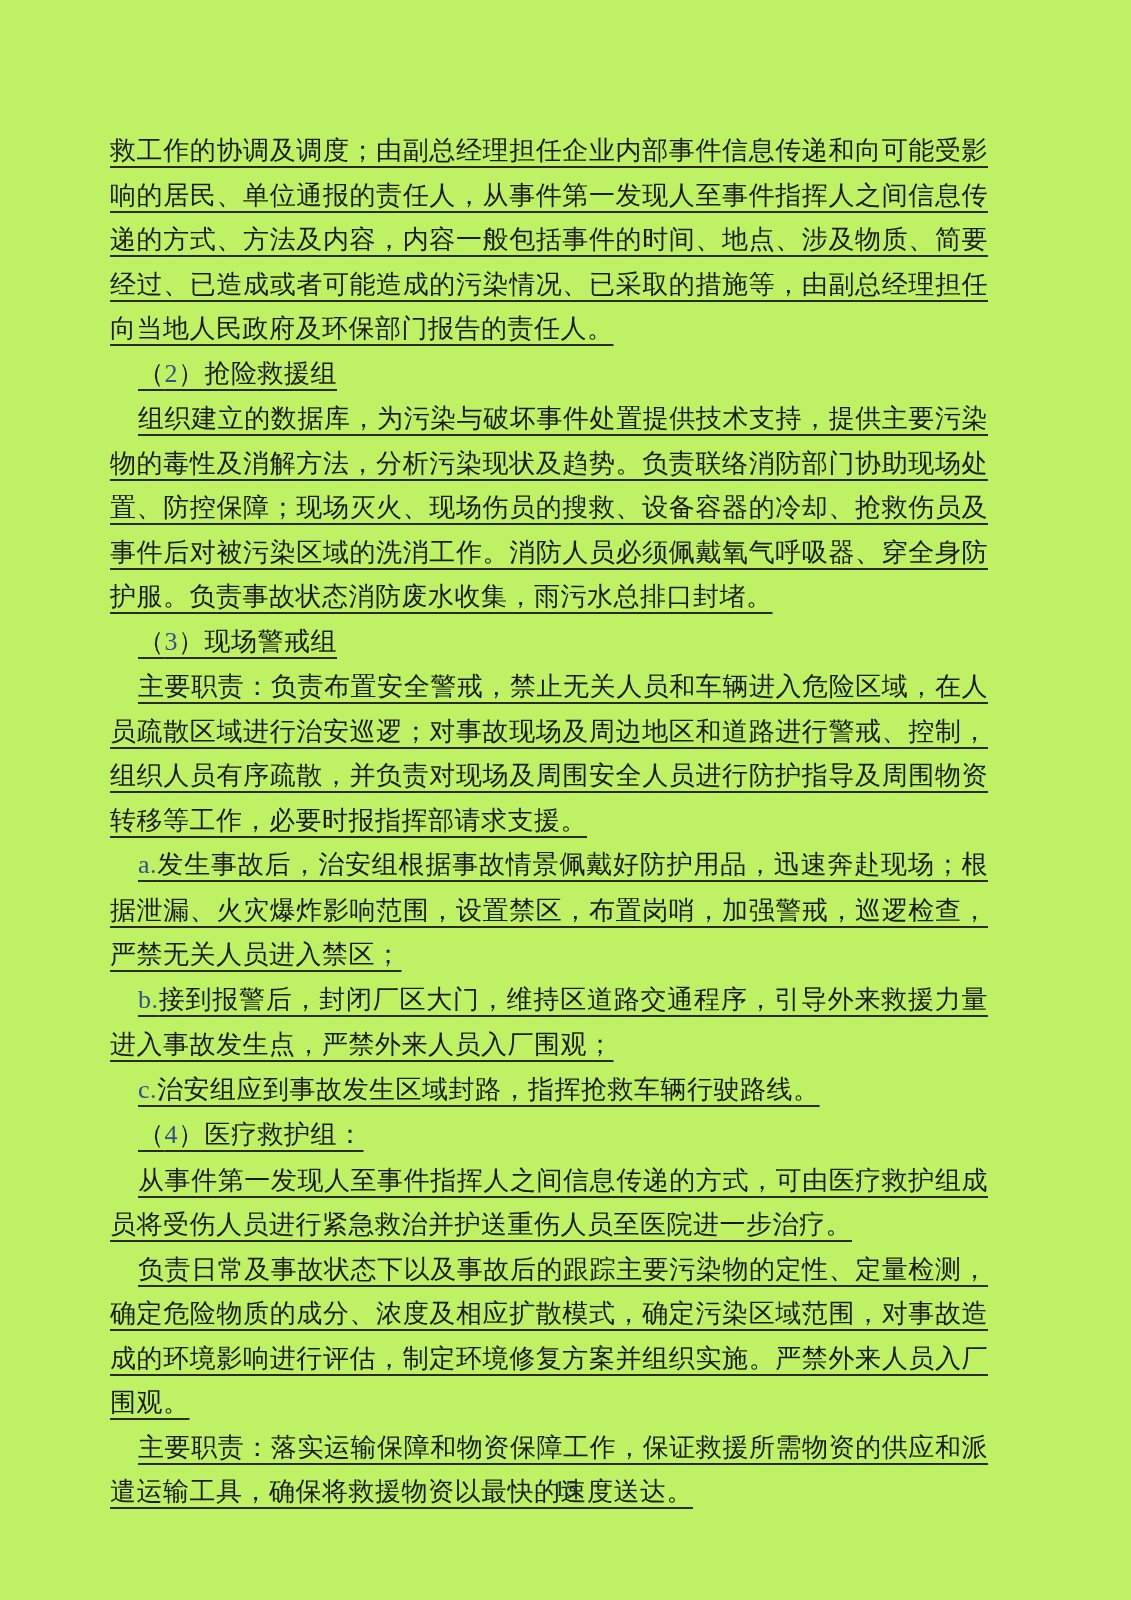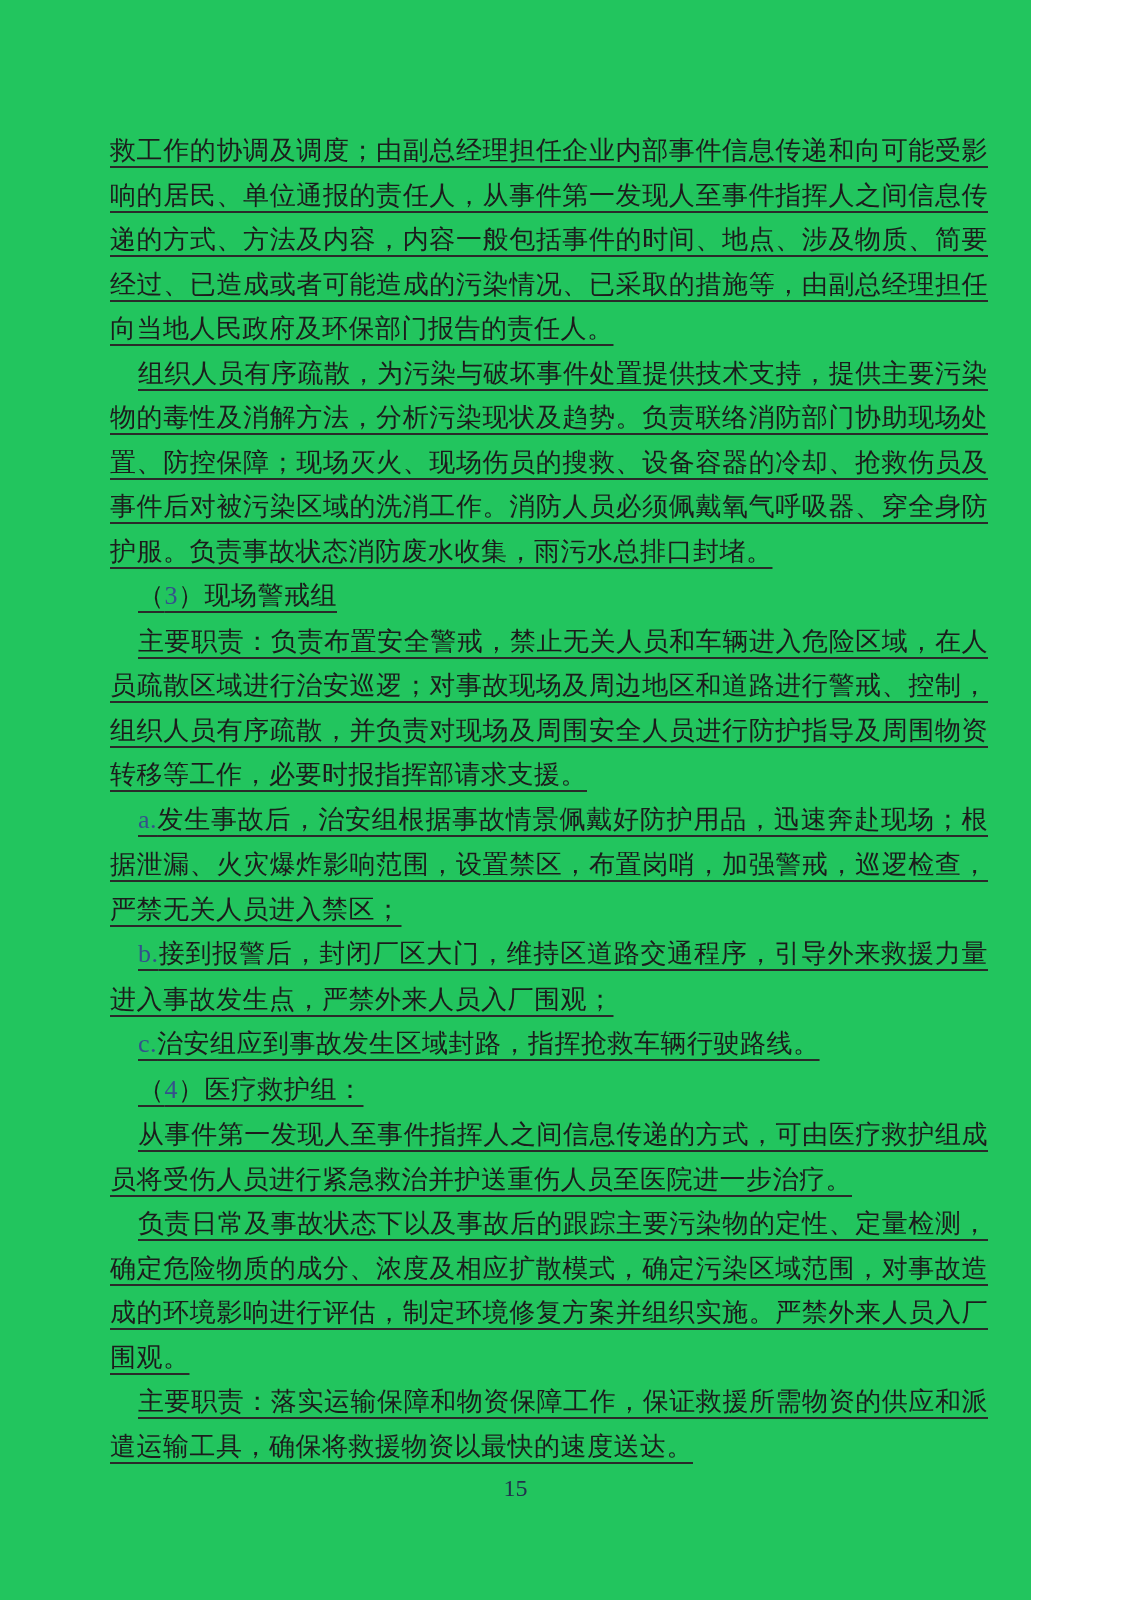--- a/index.html
+++ b/index.html
@@ -2,23 +2,23 @@
 <html lang="zh"><head>
 <meta charset="utf-8">
 <style>
   html, body {
     margin: 0;
     padding: 0;
     background: #ffffff;
   }
   .page {
     position: relative;
-    width: 1031px;
+    width: 1131px;
     height: 1600px;
-    background: #22c55e;
+    background: #bef264;
     overflow: hidden;
     font-family: "Liberation Sans", sans-serif;
   }
   .content {
     position: absolute;
     left: 110px;
     top: 128px;
     width: 878px;
     font-size: 26px;
     line-height: 44.5px;
@@ -51,21 +51,22 @@
     color: #22304d;
     font-family: "Liberation Serif", serif;
   }
 </style>
 </head>
 <body>
 
 <div class="page">
   <main class="content" id="doc-body">
       <p class="par">救工作的协调及调度；由副总经理担任企业内部事件信息传递和向可能受影响的居民、单位通报的责任人，从事件第一发现人至事件指挥人之间信息传递的方式、方法及内容，内容一般包括事件的时间、地点、涉及物质、简要经过、已造成或者可能造成的污染情况、已采取的措施等，由副总经理担任向当地人民政府及环保部门报告的责任人。</p>
-      <p class="par indent">组织人员有序疏散，为污染与破坏事件处置提供技术支持，提供主要污染物的毒性及消解方法，分析污染现状及趋势。负责联络消防部门协助现场处置、防控保障；现场灭火、现场伤员的搜救、设备容器的冷却、抢救伤员及事件后对被污染区域的洗消工作。消防人员必须佩戴氧气呼吸器、穿全身防护服。负责事故状态消防废水收集，雨污水总排口封堵。</p>
+      <p class="par indent">（<span class="latin">2</span>）抢险救援组</p>
+      <p class="par indent">组织建立的数据库，为污染与破坏事件处置提供技术支持，提供主要污染物的毒性及消解方法，分析污染现状及趋势。负责联络消防部门协助现场处置、防控保障；现场灭火、现场伤员的搜救、设备容器的冷却、抢救伤员及事件后对被污染区域的洗消工作。消防人员必须佩戴氧气呼吸器、穿全身防护服。负责事故状态消防废水收集，雨污水总排口封堵。</p>
       <p class="par indent">（<span class="latin">3</span>）现场警戒组</p>
       <p class="par indent">主要职责：负责布置安全警戒，禁止无关人员和车辆进入危险区域，在人员疏散区域进行治安巡逻；对事故现场及周边地区和道路进行警戒、控制，组织人员有序疏散，并负责对现场及周围安全人员进行防护指导及周围物资转移等工作，必要时报指挥部请求支援。</p>
       <p class="par indent"><span class="latin">a.</span>发生事故后，治安组根据事故情景佩戴好防护用品，迅速奔赴现场；根据泄漏、火灾爆炸影响范围，设置禁区，布置岗哨，加强警戒，巡逻检查，严禁无关人员进入禁区；</p>
       <p class="par indent"><span class="latin">b.</span>接到报警后，封闭厂区大门，维持区道路交通程序，引导外来救援力量进入事故发生点，严禁外来人员入厂围观；</p>
       <p class="par indent"><span class="latin">c.</span>治安组应到事故发生区域封路，指挥抢救车辆行驶路线。</p>
       <p class="par indent">（<span class="latin">4</span>）医疗救护组：</p>
       <p class="par indent">从事件第一发现人至事件指挥人之间信息传递的方式，可由医疗救护组成员将受伤人员进行紧急救治并护送重伤人员至医院进一步治疗。</p>
       <p class="par indent">负责日常及事故状态下以及事故后的跟踪主要污染物的定性、定量检测，确定危险物质的成分、浓度及相应扩散模式，确定污染区域范围，对事故造成的环境影响进行评估，制定环境修复方案并组织实施。严禁外来人员入厂围观。</p>
       <p class="par indent">主要职责：落实运输保障和物资保障工作，保证救援所需物资的供应和派遣运输工具，确保将救援物资以最快的速度送达。</p>
     </main>

